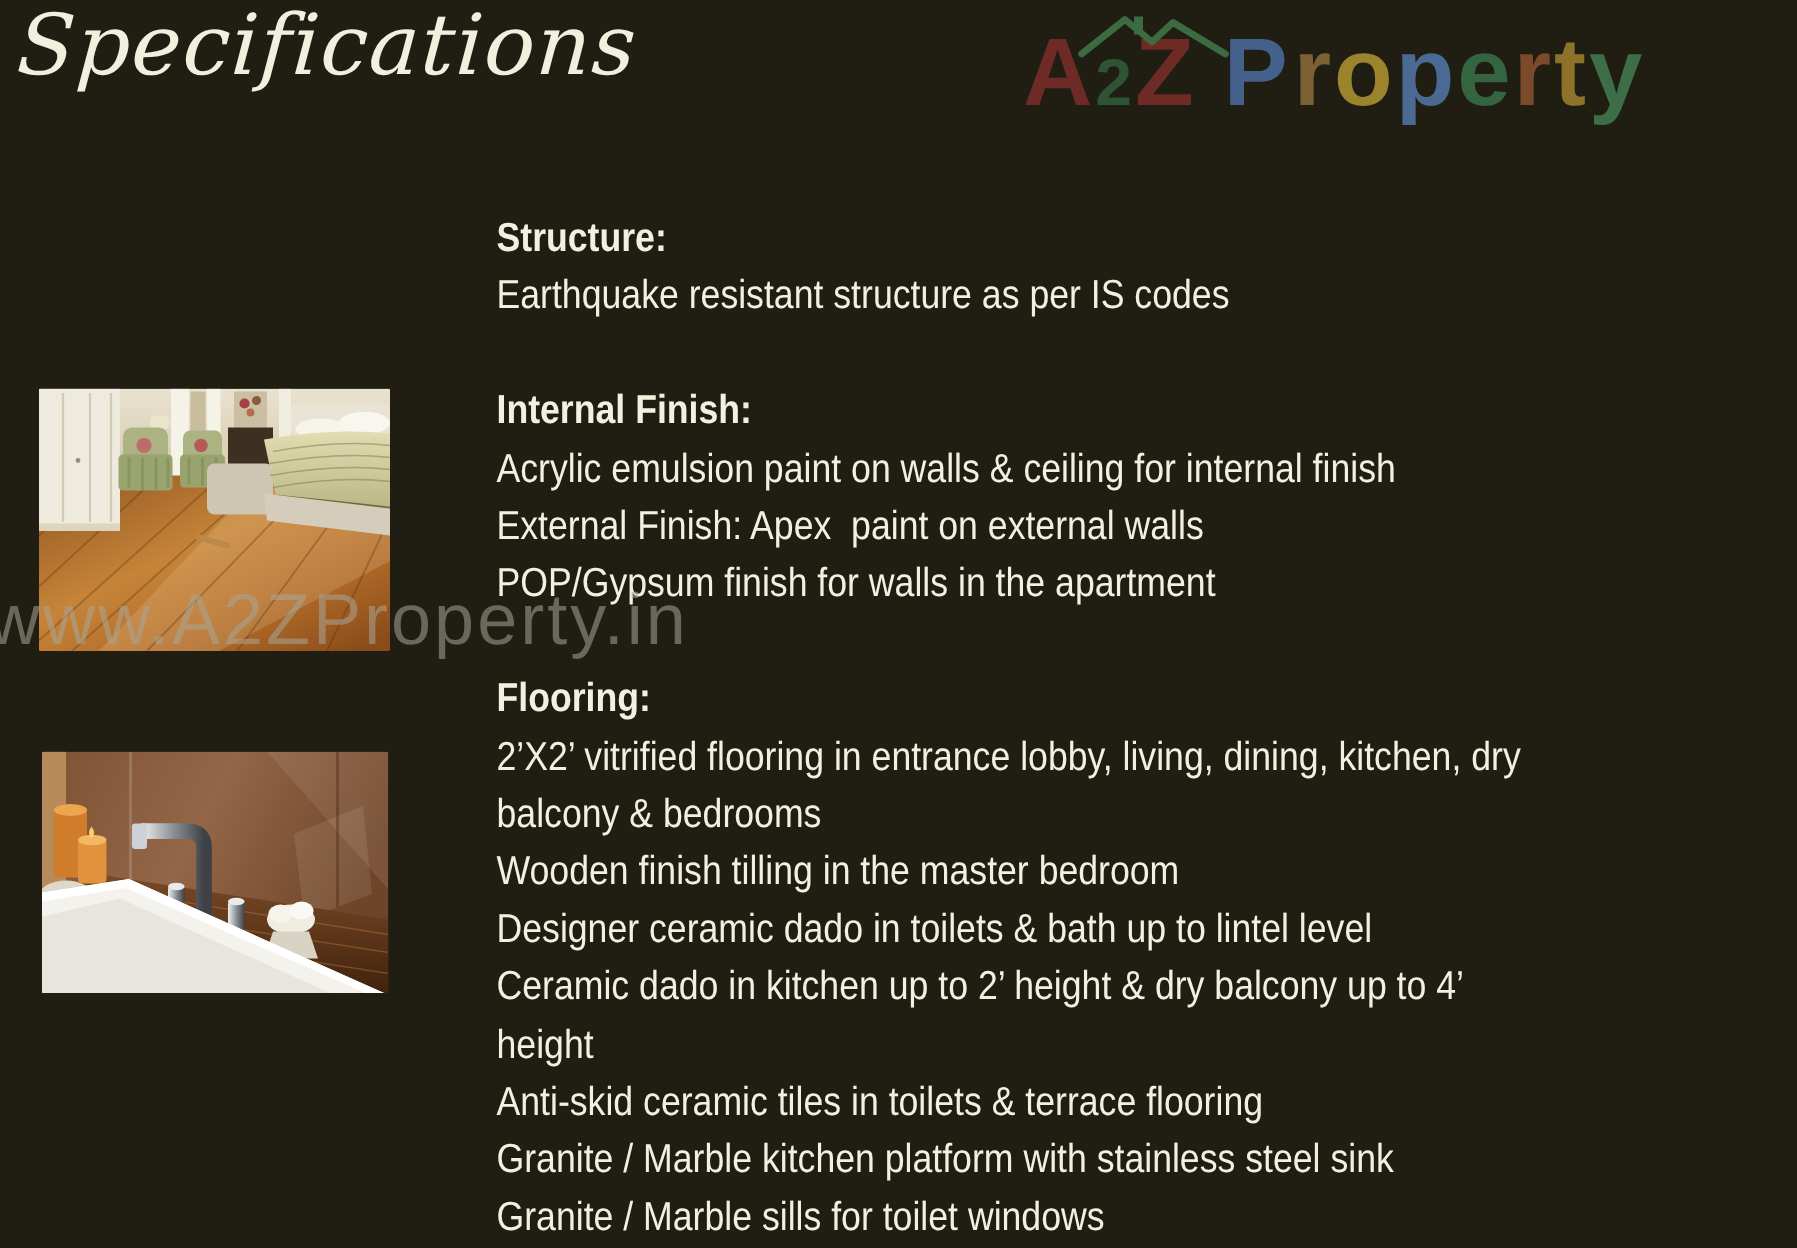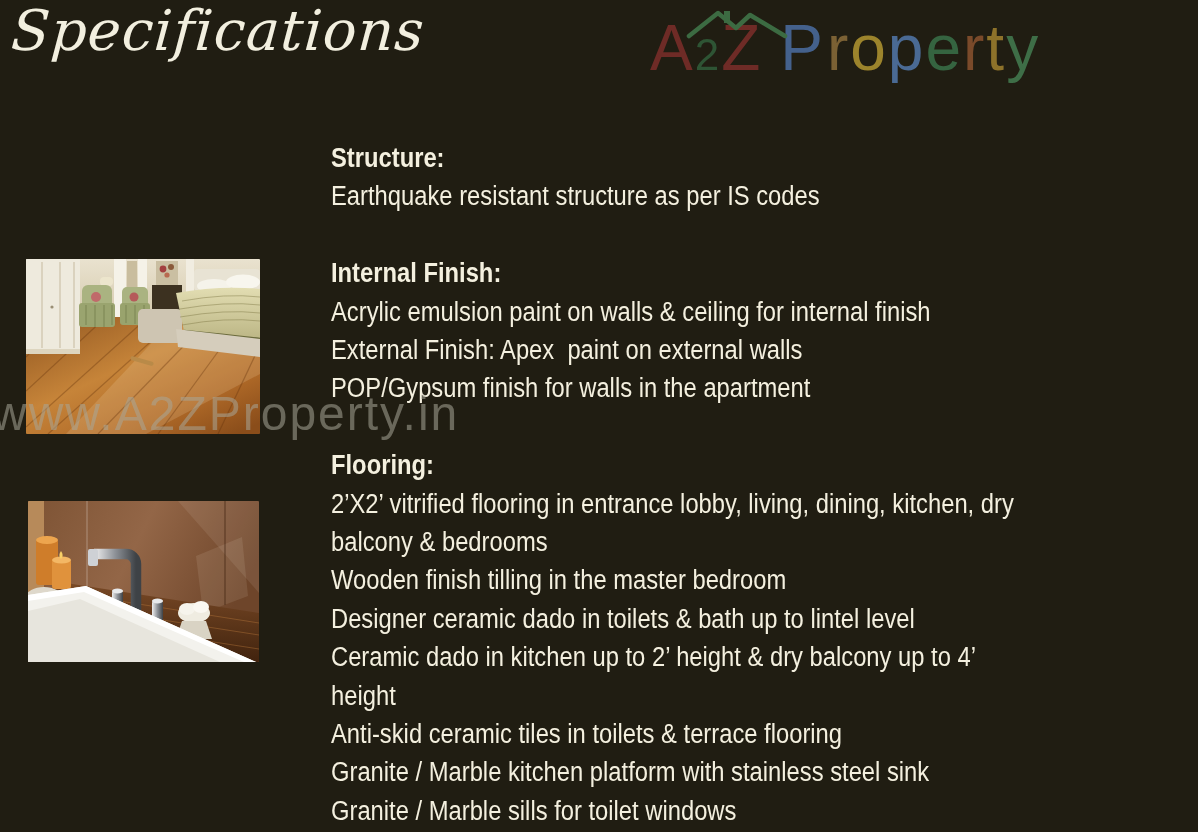--- a/index.html
+++ b/index.html
@@ -8,22 +8,22 @@
     background:#201d12;
     font-family:"Liberation Sans",sans-serif;
   }
   .title{
     position:absolute;left:14px;top:-2px;
     font-family:"DejaVu Serif",serif;font-style:italic;
     font-size:56px;letter-spacing:1px;color:#f2efdf;
     transform:skewX(-4deg);transform-origin:left top;
   }
   .logo{
-    position:absolute;left:650px;top:12px;
-    font-weight:normal;font-size:64px;line-height:1.15;letter-spacing:2px;
+    position:absolute;left:682px;top:12px;
+    font-weight:bold;font-size:64px;line-height:1.15;letter-spacing:2px;
     white-space:nowrap;
   }
   .logo .sm2{font-size:44px;}
   .logo .prop{margin-left:18px;letter-spacing:4px;}
   .roof{position:absolute;left:36px;top:-4px;}
   .photo{position:absolute;overflow:hidden;border-radius:1px;}
   .photo svg{display:block;width:100%;height:100%;}
   #photo-bedroom{left:26px;top:259px;width:234px;height:175px;}
   #photo-bathroom{left:28px;top:501px;width:231px;height:161px;}
   .watermark{

